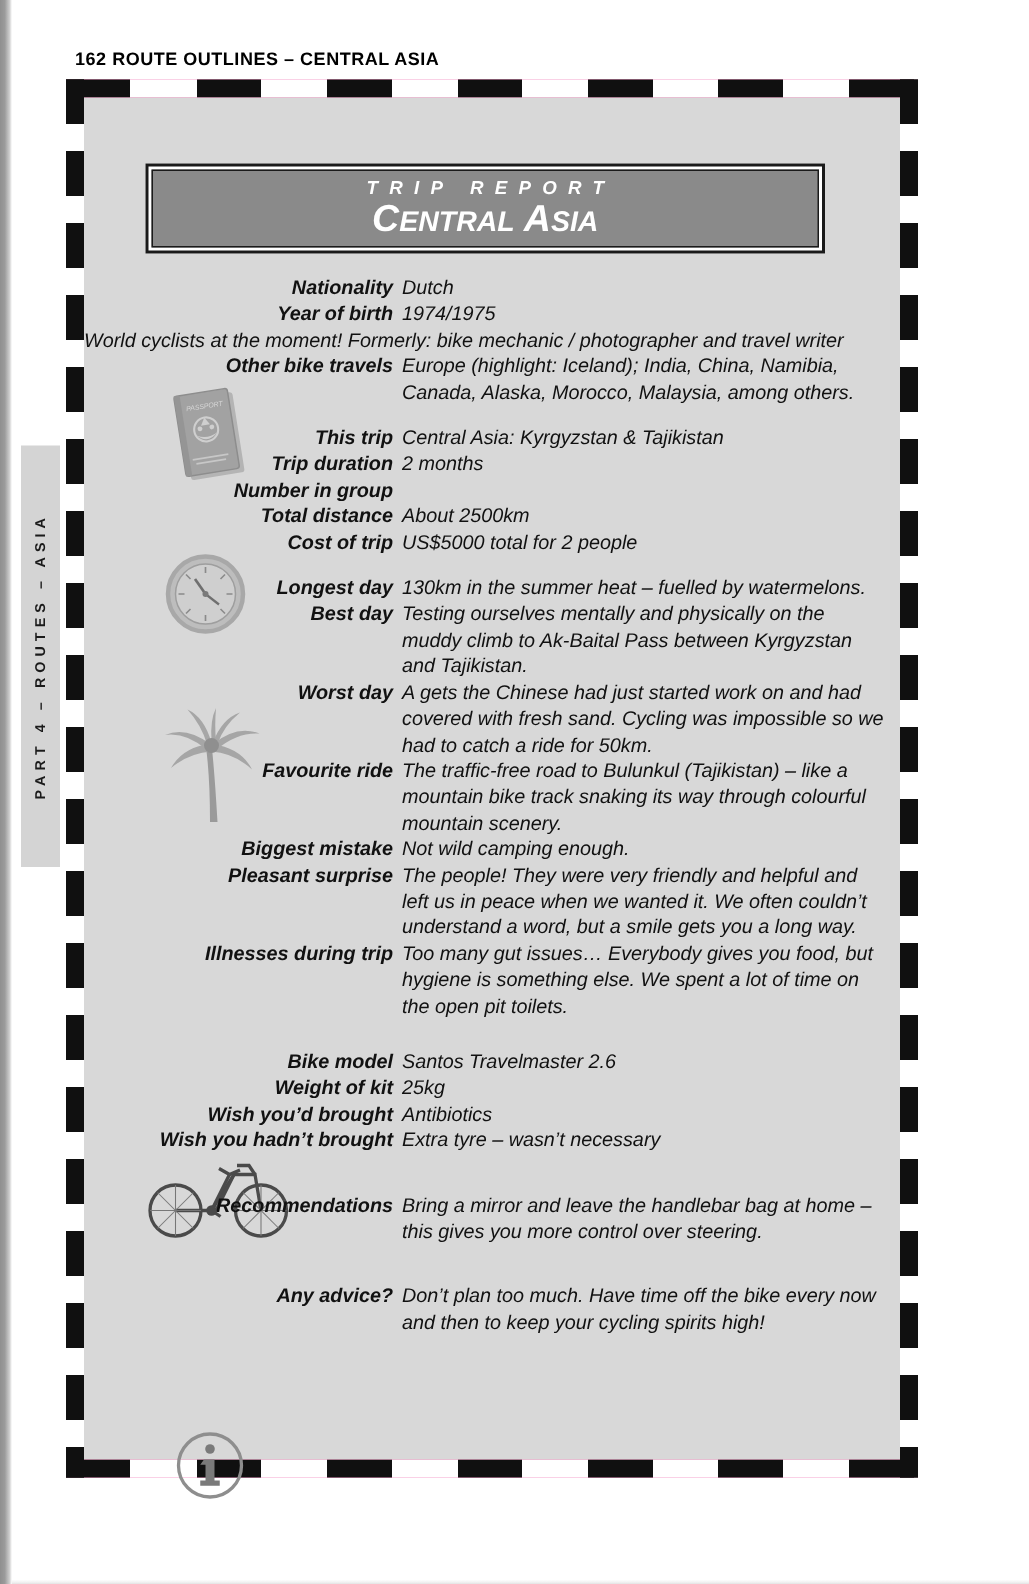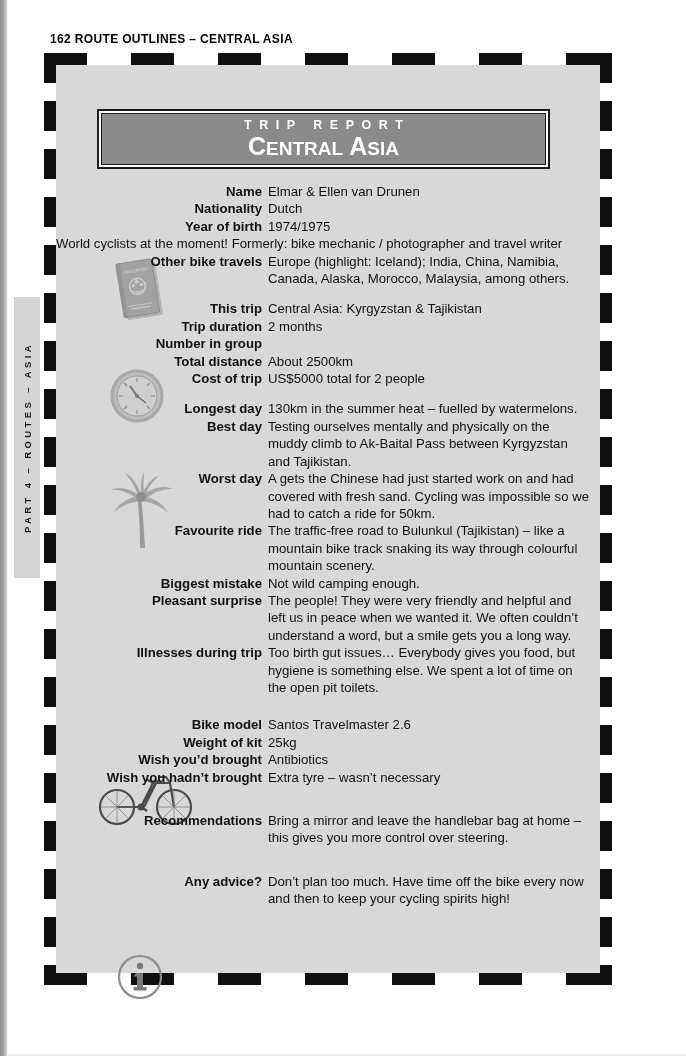--- a/index.html
+++ b/index.html
@@ -65,20 +65,21 @@
   
   .report-frame {
     position: absolute;
     left: 44px;
     top: 53px;
     width: 568px;
     height: 932px;
     box-sizing: border-box;
     background: #ec4899;
     padding: 12px;
+    font-style: italic;
   }
   
   .border-top, .border-bottom {
     position: absolute;
     left: 0;
     width: 568px;
     height: 12px;
     background-image: repeating-linear-gradient(
       to right,
       #101010 0px, #101010 43px,
@@ -323,24 +324,20 @@
     <div class="icon-slot info-icon">
       <svg width="48" height="48" viewBox="0 0 48 48">
         <circle cx="24" cy="24" r="21" fill="none" stroke="#8e8e8e" stroke-width="2.2"></circle>
         <circle cx="24" cy="13" r="3.2" fill="#7a7a7a"></circle>
         <path d="M20 20 h7 v14 h3.5 v3.5 h-13 v-3.5 h3.5 v-10.5 h-3.5 z" fill="#7a7a7a"></path>
       </svg>
     </div>
 
     <div class="content">
         <div class="row">
-          <div class="lbl">Name</div>
-          <div class="val">Elmar &amp; Ellen van Drunen</div>
-        </div>
-        <div class="row">
           <div class="lbl">Nationality</div>
           <div class="val">Dutch</div>
         </div>
         <div class="row">
           <div class="lbl">Year of birth</div>
           <div class="val">1974/1975</div>
         </div>
         <div class="row">
           <div class="val">World cyclists at the moment! Formerly: bike mechanic / photographer and travel writer</div>
         </div>
@@ -388,21 +385,21 @@
         <div class="row">
           <div class="lbl">Biggest mistake</div>
           <div class="val">Not wild camping enough.</div>
         </div>
         <div class="row">
           <div class="lbl">Pleasant surprise</div>
           <div class="val">The people! They were very friendly and helpful and left us in peace when we wanted it. We often couldn’t understand a word, but a smile gets you a long way.</div>
         </div>
         <div class="row">
           <div class="lbl">Illnesses during trip</div>
-          <div class="val">Too birth gut issues… Everybody gives you food, but hygiene is something else. We spent a lot of time on the open pit toilets.</div>
+          <div class="val">Too many gut issues… Everybody gives you food, but hygiene is something else. We spent a lot of time on the open pit toilets.</div>
         </div>
         <div class="gap-md"></div>
         <div class="row">
           <div class="lbl">Bike model</div>
           <div class="val">Santos Travelmaster 2.6</div>
         </div>
         <div class="row">
           <div class="lbl">Weight of kit</div>
           <div class="val">25kg</div>
         </div>

